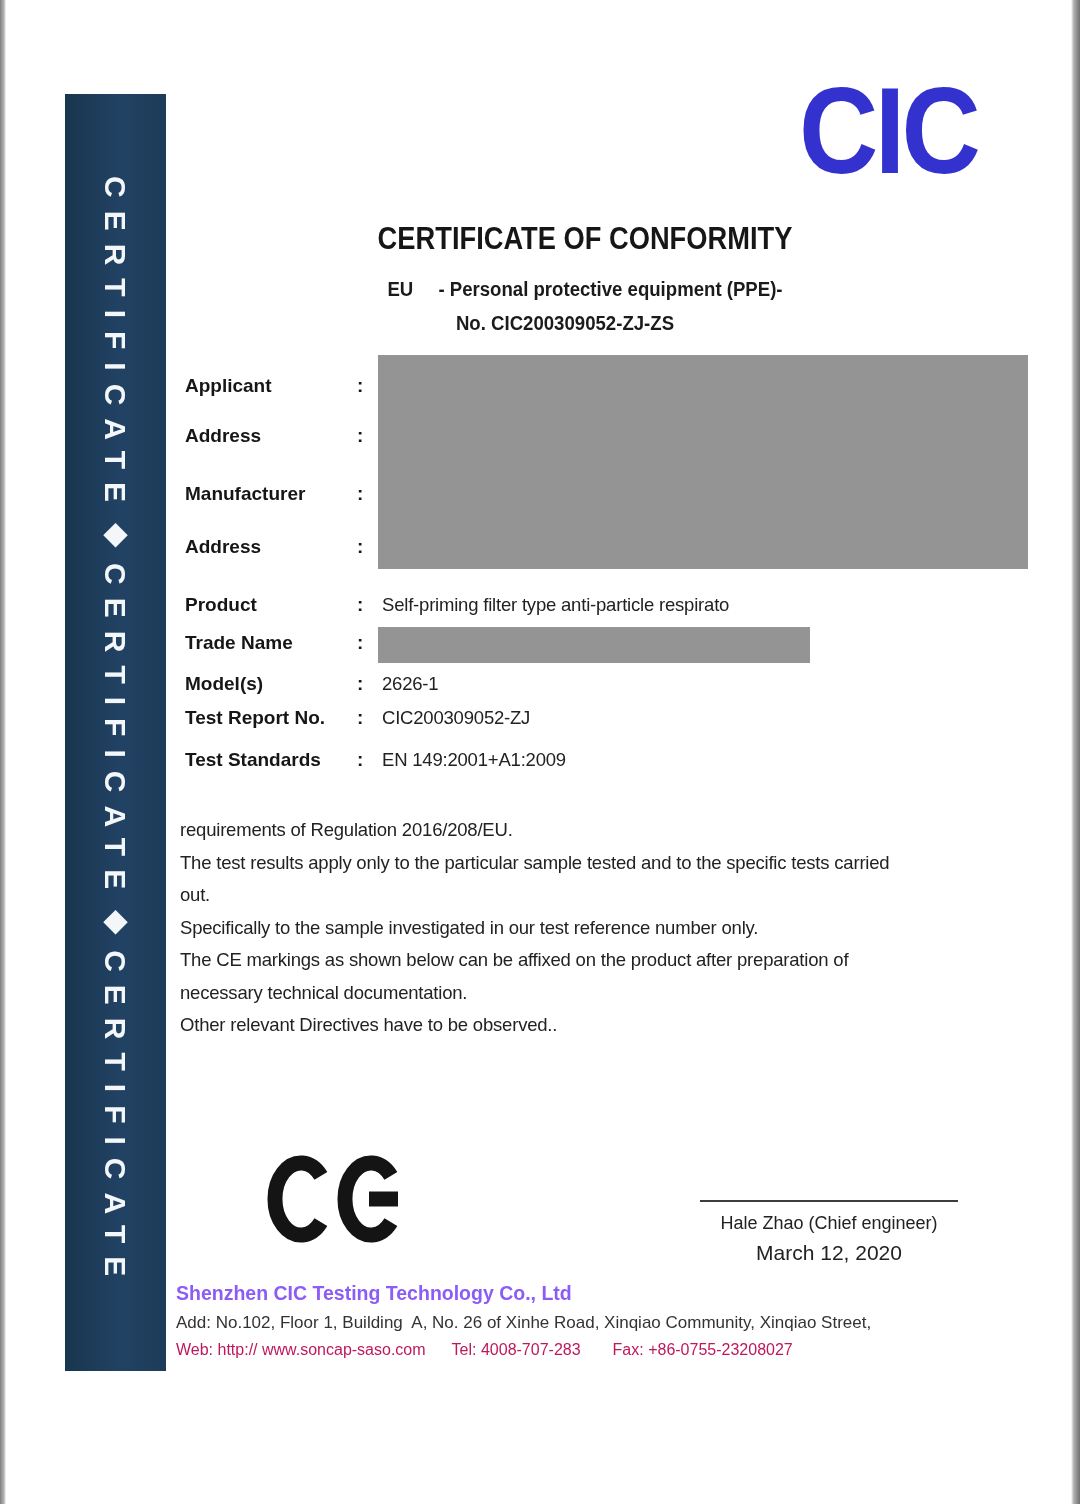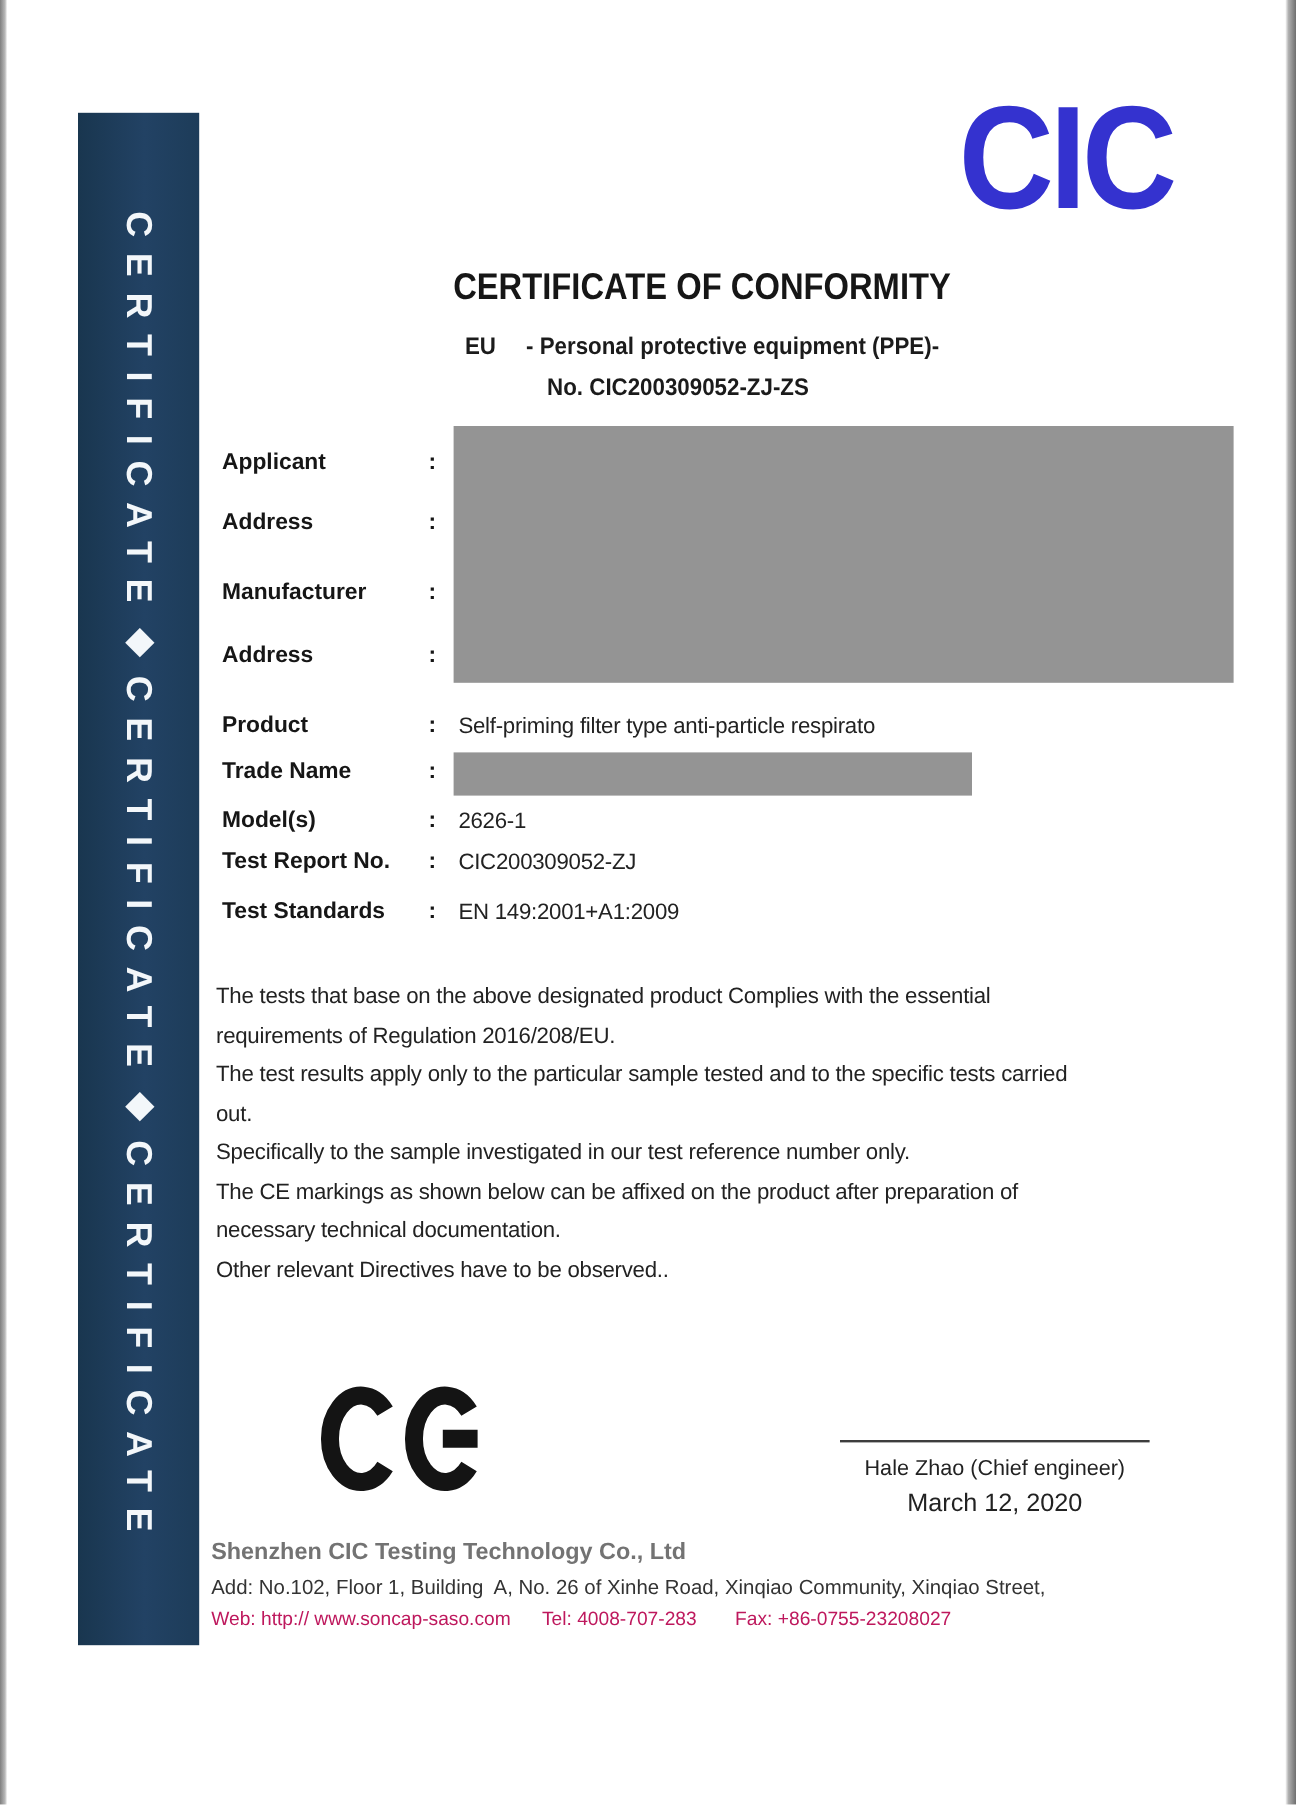--- a/index.html
+++ b/index.html
@@ -73,21 +73,21 @@
   .body-line { font-size: 18.5px; line-height: 32.5px; letter-spacing: -0.2px; white-space: pre; color: #222; }
   
   .ce-mark { position: absolute; left: 267px; top: 1152px; }
   
   .signature { position: absolute; left: 700px; top: 1200px; width: 258px; text-align: center; }
   .sig-line { border-top: 2px solid #3d3d3d; height: 0; margin-bottom: 7px; }
   .sig-name { font-size: 18px; line-height: 29px; white-space: nowrap; color: #222; }
   .sig-date { font-size: 21px; line-height: 29px; color: #222; }
   
   .footer { position: absolute; left: 176px; top: 1282px; width: 830px; }
-  .footer-company { font-size: 19.5px; font-weight: bold; color: #737373; margin-bottom: 5px; }
+  .footer-company { font-size: 19.5px; font-weight: bold; color: #8b5cf6; margin-bottom: 5px; }
   .footer-line { font-size: 17px; line-height: 26.5px; white-space: pre; color: #333; }
   .footer-contact { font-size: 16px; line-height: 26.5px; color: #be185d; }
   .footer-contact .web { margin-right: 26px; }
   .footer-contact .tel { margin-right: 32px; }
 </style>
 </head>
 <body>
 
 <div class="photo">
 
@@ -152,21 +152,20 @@
     <span class="f-colon">:</span>
     <span class="f-value">CIC200309052-ZJ</span>
   </div>
   <div class="field-row" style="top:749px">
     <span class="f-label">Test Standards</span>
     <span class="f-colon">:</span>
     <span class="f-value">EN 149:2001+A1:2009</span>
   </div>
 
   <div class="body-text">
-    <div class="body-line">The tests that base on the above designated product Complies with the essential</div>
     <div class="body-line">requirements of Regulation 2016/208/EU.</div>
     <div class="body-line">The test results apply only to the particular sample tested and to the specific tests carried</div>
     <div class="body-line">out.</div>
     <div class="body-line">Specifically to the sample investigated in our test reference number only.</div>
     <div class="body-line">The CE markings as shown below can be affixed on the product after preparation of</div>
     <div class="body-line">necessary technical documentation.</div>
     <div class="body-line">Other relevant Directives have to be observed..</div>
   </div>
 
   <svg class="ce-mark" width="132" height="94" viewBox="0 0 132 94" aria-hidden="true">

